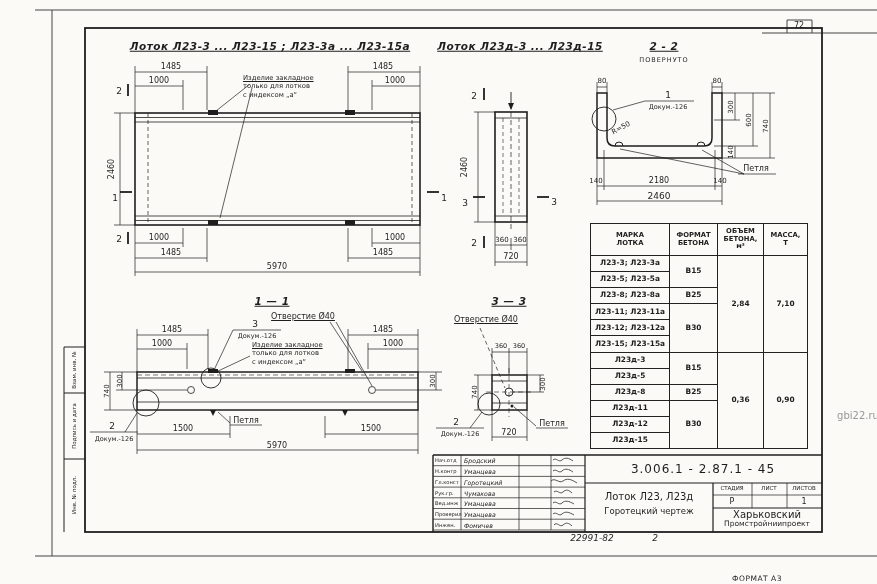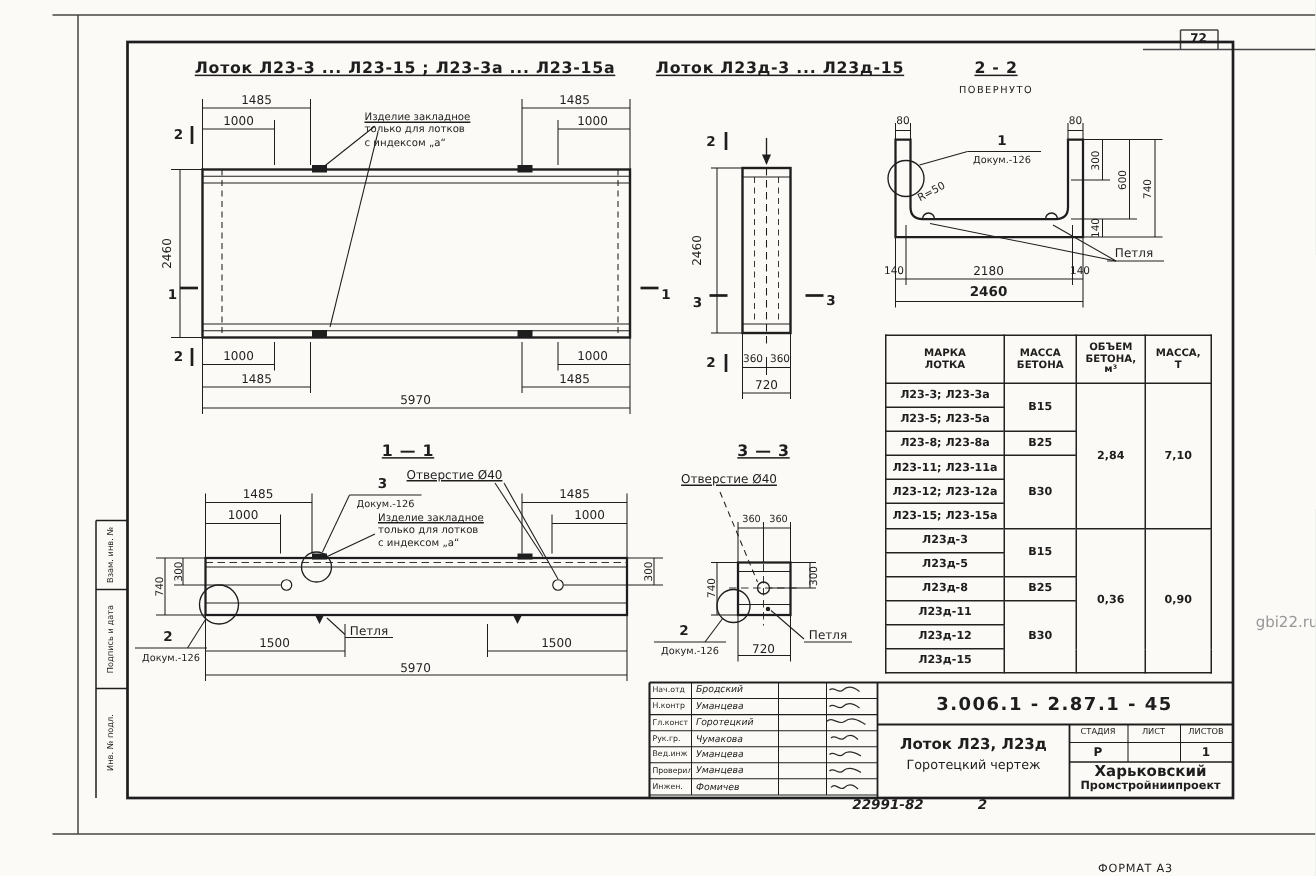--- a/index.html
+++ b/index.html
@@ -5,25 +5,25 @@
   html,body{margin:0;padding:0;background:#e8e8e6;}
   #sheet{position:relative;width:877px;height:584px;background:#fbfaf7;overflow:hidden;
          font-family:"DejaVu Sans",sans-serif;color:#1e1e1e;}
   svg{position:absolute;left:0;top:0;pointer-events:none;}
   .t{position:absolute;transform:translate(-50%,-50%);white-space:nowrap;font-size:8px;
      line-height:1;color:#1e1e1e;}
   .r{position:absolute;transform:translate(-50%,-50%) rotate(-90deg);white-space:nowrap;
      font-size:8px;line-height:1;}
   .r45{position:absolute;transform:translate(-50%,-50%) rotate(-28deg);white-space:nowrap;
      font-size:7px;}
-  .h{font-weight:bold;font-size:10.5px;text-decoration:underline;letter-spacing:.5px;}
+  .h{font-weight:bold;font-size:10.5px;text-decoration:underline;letter-spacing:.5px;font-style:italic;}
   .sm{font-size:7px;}
   .xs{font-size:6.5px;}
   .u{text-decoration:underline;}
-  .b{font-weight:bold;}
+  .b{font-weight:normal;}
   .note{position:absolute;font-size:6.8px;line-height:1.25;white-space:nowrap;}
   .note .u{text-decoration:underline;}
   .hand{font-style:italic;}
   .wm{color:#979797;}
   
   #ctab{position:absolute;left:590px;top:223px;width:213px;border-collapse:collapse;
         table-layout:fixed;font-size:7.4px;font-weight:bold;}
   #ctab td{border:1px solid #222;text-align:center;vertical-align:middle;padding:0;
            white-space:pre-line;line-height:1.15;height:15.1px;color:#1e1e1e;}
   #ctab tr.hd td{height:31px;font-size:6.8px;}
@@ -371,21 +371,21 @@
 <div class="t b" style="left:456px;top:422px;font-size:9px;">2</div>
 <div class="t xs" style="left:460px;top:434px;">Докум.-126</div>
 <div class="t" style="left:552px;top:424px;">Петля</div>
 <div class="t" style="left:509px;top:433px;">720</div>
 
 <table id="ctab">
   <tbody>
         <tr class="hd">
     <td style="width:78px;">МАРКА
 ЛОТКА</td>
-    <td style="width:47px;">МАССА
+    <td style="width:47px;">ФОРМАТ
 БЕТОНА</td>
     <td style="width:45px;">ОБЪЕМ
 БЕТОНА,
 м³</td>
     <td style="width:43px;">МАССА,
 Т</td>
   </tr>
   <tr>
           <td>Л23-3; Л23-3а</td>
           <td rowspan="2">В15</td>

